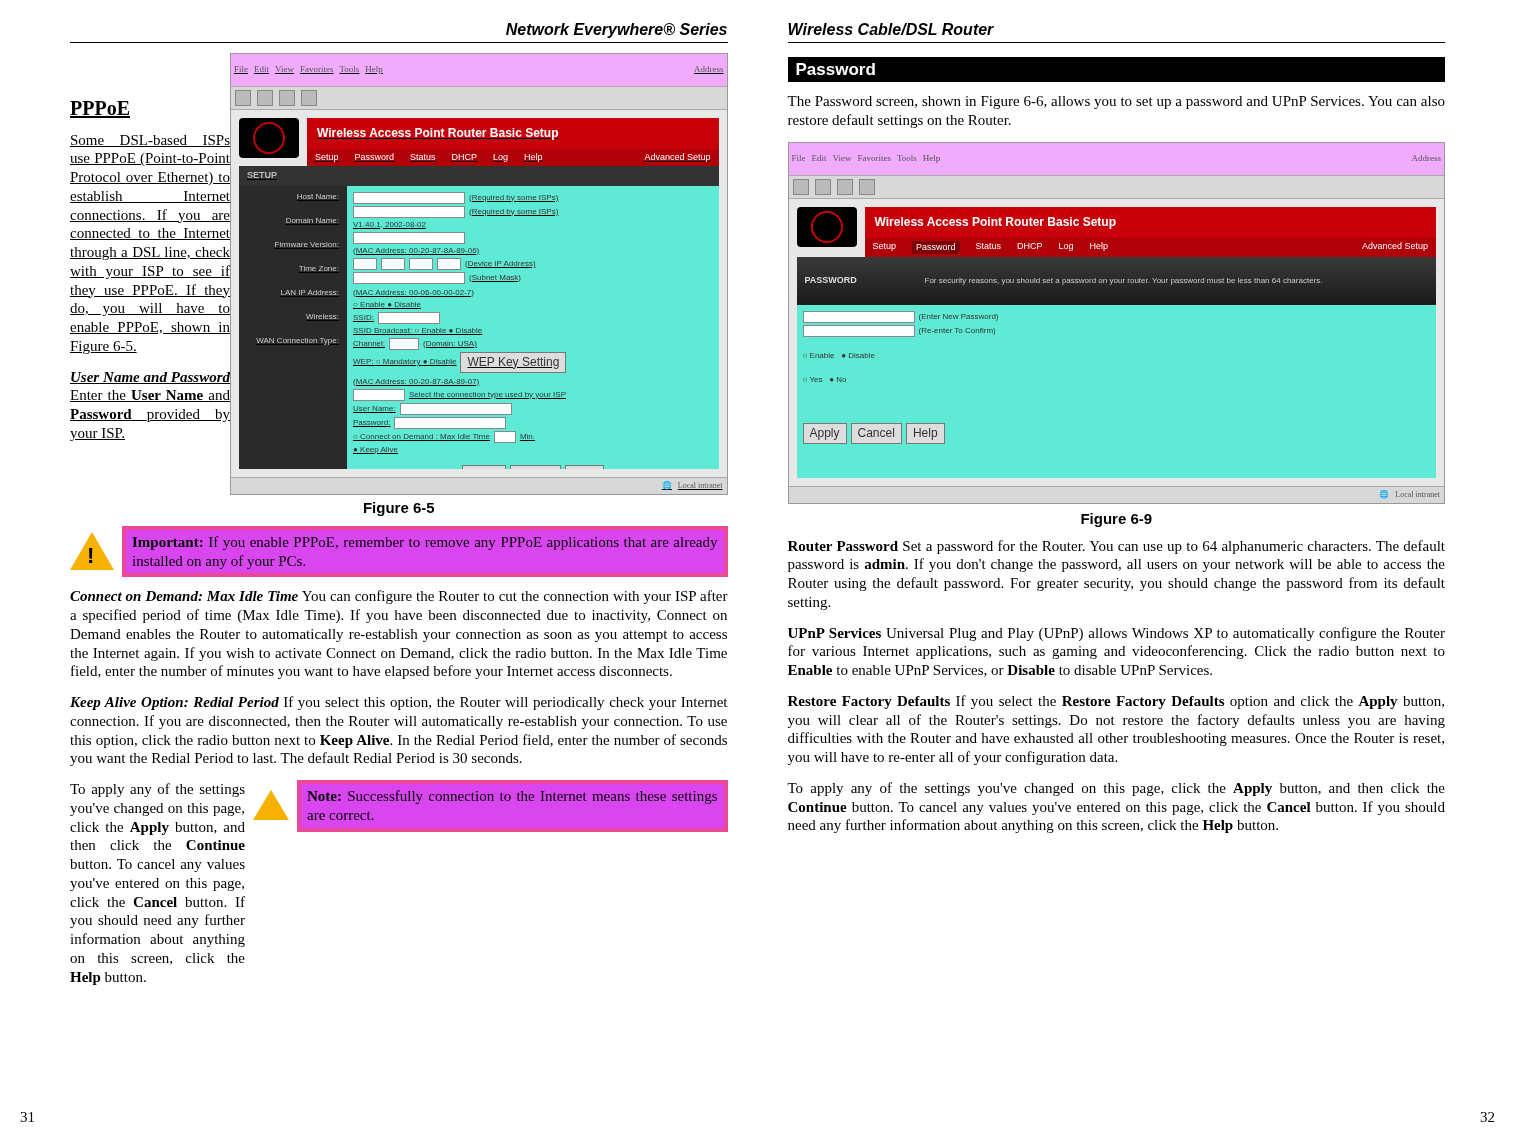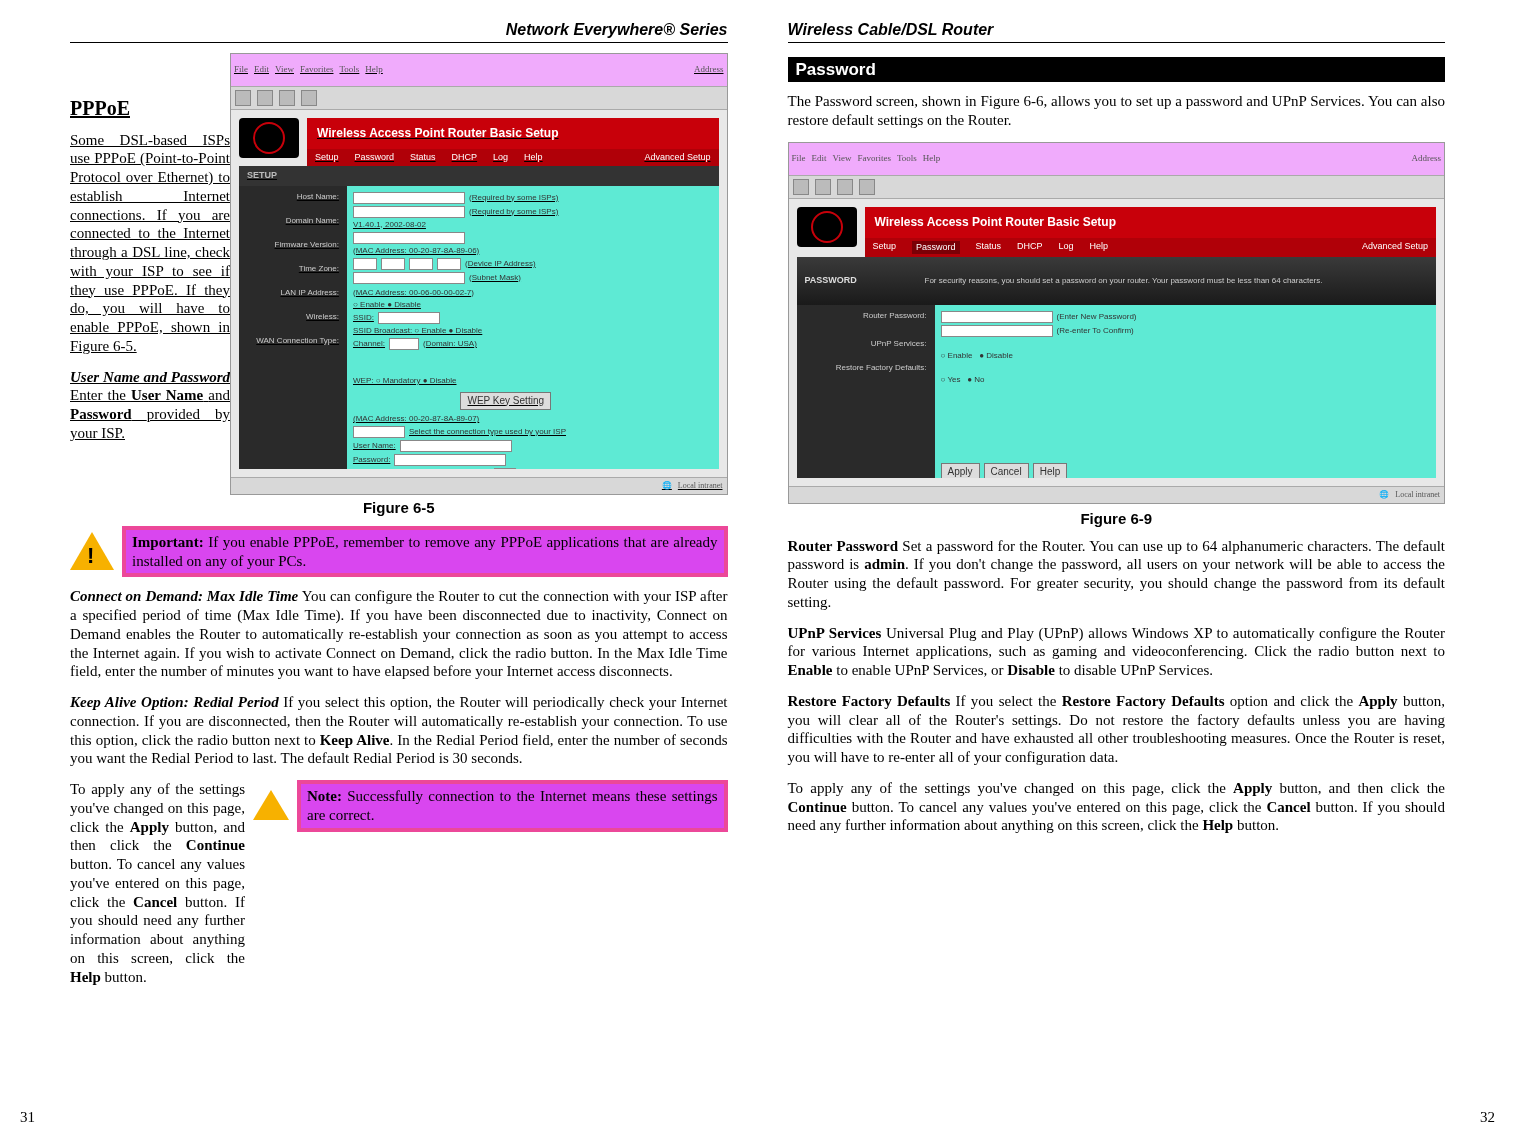--- a/index.html
+++ b/index.html
@@ -254,24 +254,23 @@
   }
   .buttons-row-fake {
     display: flex;
     gap: 4px;
     justify-content: center;
     padding: 8px 0;
   }
   .fake-btn {
     border: 1px solid #777;
     background: #ddd;
-    font-size: 10px;
+    font-size: 12px;
     font-family: Arial, sans-serif;
     padding: 2px 6px;
-    margin-top: 40px;
   }
   .router-field-label { color: #ddd; }
   .dark-gradient {
     height: 40px;
     background: linear-gradient(#3a3a3a,#1a1a1a);
     color: #ccc;
     font-size: 9px;
     font-family: Arial, sans-serif;
     padding: 4px 8px;
     margin: 0 8px;
@@ -513,25 +512,20 @@
             <span>Help</span>
             <span style="margin-left:auto;">Advanced Setup</span>
           </div>
         </div>
       </div>
       <div class="dark-gradient">
         <span class="bold router-field-label" style="flex:0 0 120px;">PASSWORD</span>
         <span style="font-size:8px;">For security reasons, you should set a password on your router. Your password must be less than 64 characters.</span>
       </div>
       <div class="router-body" style="flex:1;">
-        <div class="router-side" style="width:130px;">
-          <div>Router Password:</div>
-          <div style="margin-top:18px;">UPnP Services:</div>
-          <div>Restore Factory Defaults:</div>
-        </div>
         <div class="router-form">
           <div class="rf-row">
               <div class="rf-input rf-wide"></div>
               <span>(Enter New Password)</span>
             </div>
           <div class="rf-row">
               <div class="rf-input rf-wide"></div>
               <span>(Re-enter To Confirm)</span>
             </div>
           <div class="rf-row" style="margin-top:14px;">

